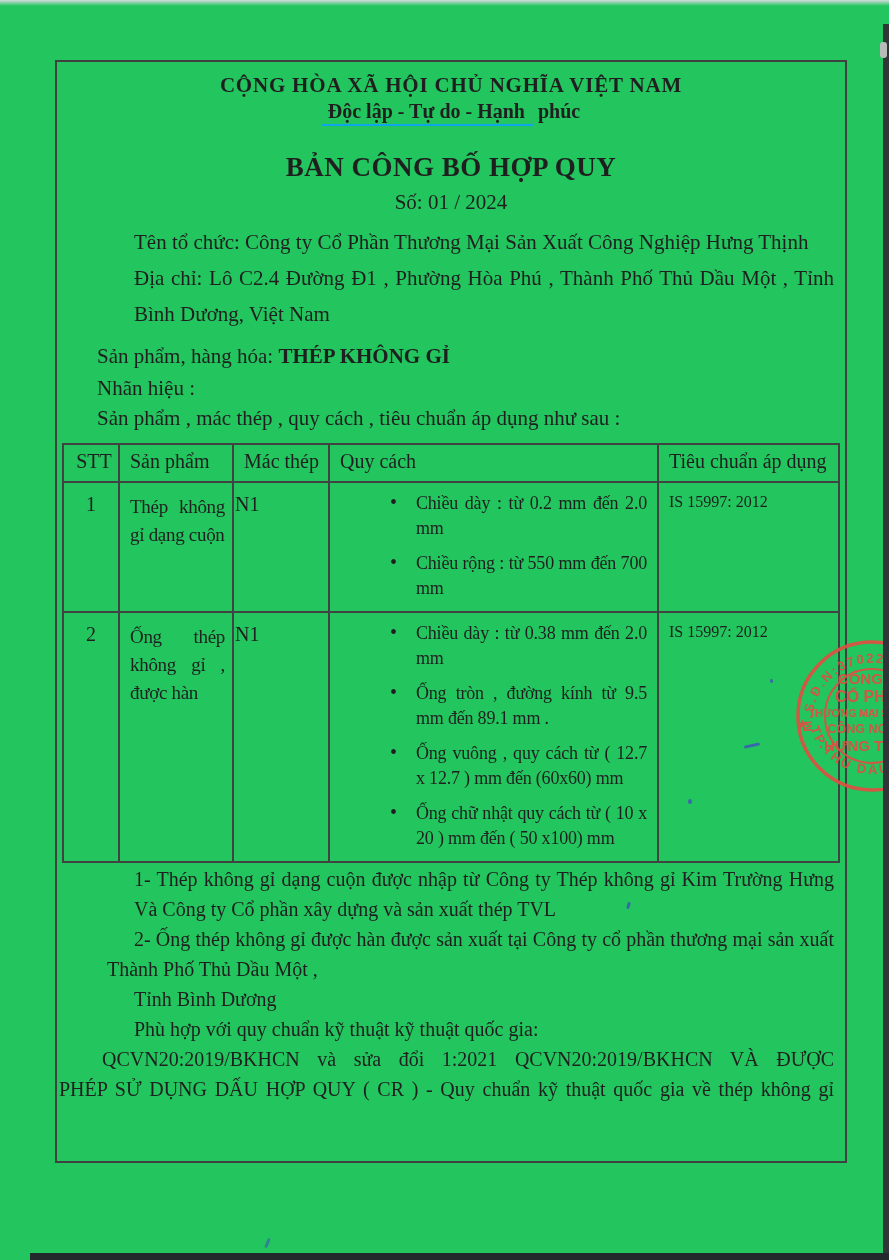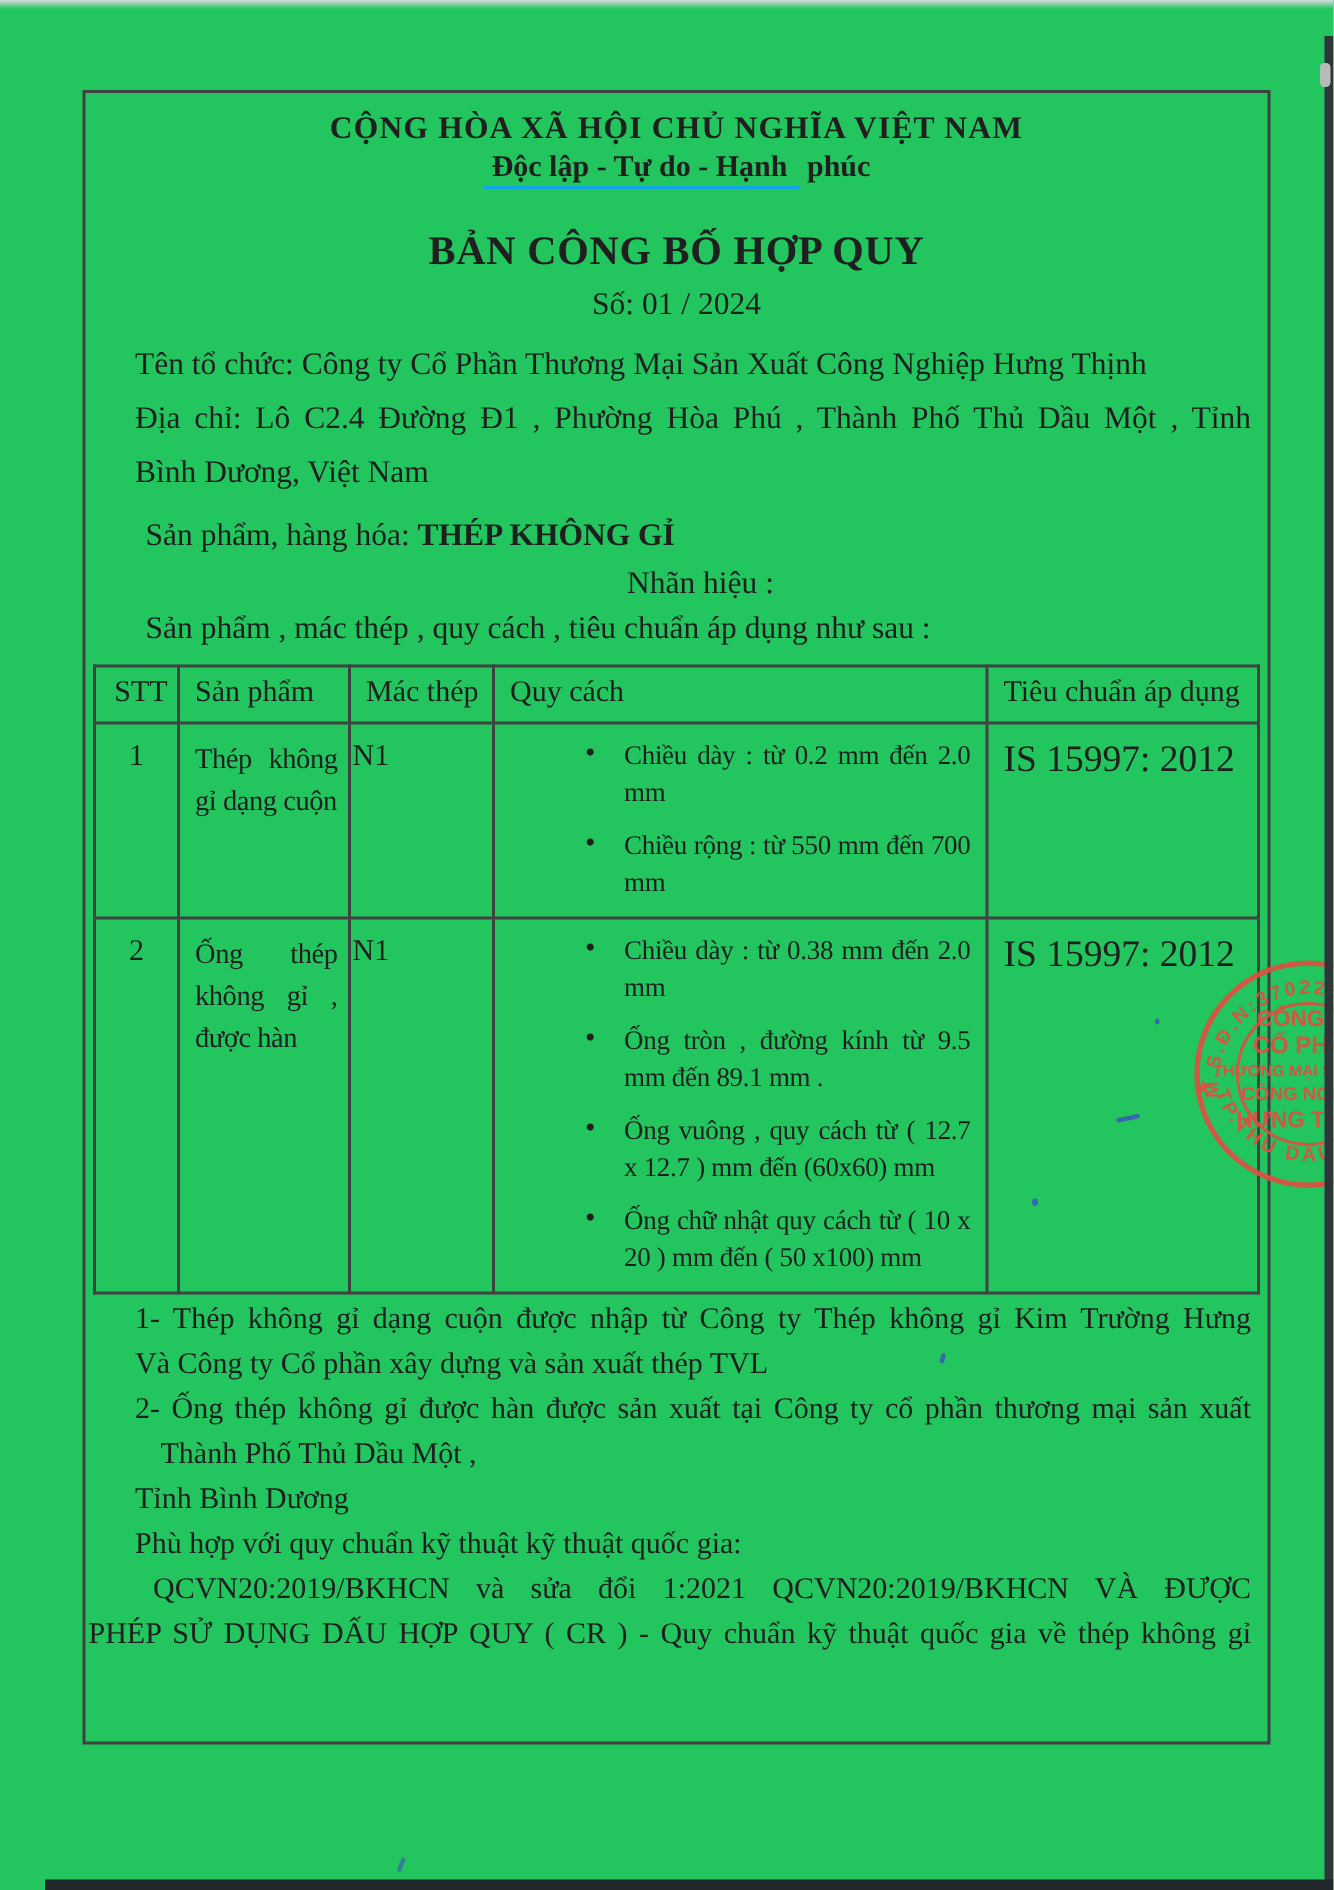--- a/index.html
+++ b/index.html
@@ -16,42 +16,42 @@
   .frame{position:absolute;left:55px;top:60px;width:788px;height:1099px;border:2px solid #3f4040;}
   .abs{position:absolute;}
   .ctr{left:0;width:788px;text-align:center;}
   .nat1{top:11px;font-size:21px;font-weight:bold;letter-spacing:.8px;}
   .motto{top:38px;font-size:20px;font-weight:bold;}
   .motto .ul{border-bottom:2px solid #0ea5e9;padding:0 8px 2px 6px;}
   .title{top:90px;font-size:27px;font-weight:bold;letter-spacing:.5px;}
   .docno{top:128px;font-size:21px;}
   .org{top:162px;left:33px;width:744px;font-size:21px;line-height:36px;}
   .prod{left:40px;width:740px;font-size:21px;}
-  .p1{top:282px;} .p2{top:314px;text-align:center;} .p3{top:344px;}
+  .p1{top:282px;} .p2{top:314px;} .p3{top:344px;}
   .bold{font-weight:bold;}
   .j{text-align:justify;text-align-last:justify;}
   
   table{position:absolute;top:381px;left:5px;width:776px;border-collapse:collapse;table-layout:fixed;}
   td,th{border:2px solid #414242;vertical-align:top;font-weight:normal;text-align:left;
         font-size:19px;overflow:hidden;}
   thead tr{height:38px;}
   th{padding:5px 6px 0 10px;font-size:20px;}
   th.c{text-align:center;padding-left:12px;}
   tr.r1{height:99px;} tr.r2{height:236px;}
   td.stt{text-align:center;padding-top:10px;font-size:20px;}
   td.name{padding:10px 7px 0 10px;text-align:justify;line-height:28px;letter-spacing:-.3px;}
   td.grade{text-align:left;padding-top:10px;font-size:20px;}
   td.spec{padding:8px 10px 0 24px;}
   .bullet{position:relative;padding-left:62px;margin-bottom:10px;text-align:justify;
           line-height:25px;font-size:18px;letter-spacing:-.2px;}
   .bullet::before{content:"\2022";position:absolute;left:36px;top:-1px;font-size:20px;}
-  td.std{padding:10px 6px 0 10px;font-size:25px;}
+  td.std{padding:10px 6px 0 10px;font-size:16px;}
   
   .notes{top:802px;left:33px;width:744px;font-size:20px;line-height:30px;}
-  .ln{min-height:30px;}
+  .ln{min-height:30px;margin-left:44px;}
   .ind{margin-left:17px;width:727px;}
   .qind{margin-left:12px;width:732px;}
   .out{margin-left:-31px;width:775px;}
   
   .stamp{position:absolute;left:772px;top:616px;width:200px;height:200px;opacity:.92;z-index:20;}
   .stamp text{font-family:"Liberation Sans","DejaVu Sans",sans-serif;font-weight:bold;}
   
   .pen{position:absolute;background:#3d55bb;opacity:.85;z-index:25;border-radius:2px;}
   .pen1{left:744px;top:744px;width:16px;height:3px;transform:rotate(-12deg);}
   .pen2{left:688px;top:799px;width:4px;height:5px;border-radius:50%;}

